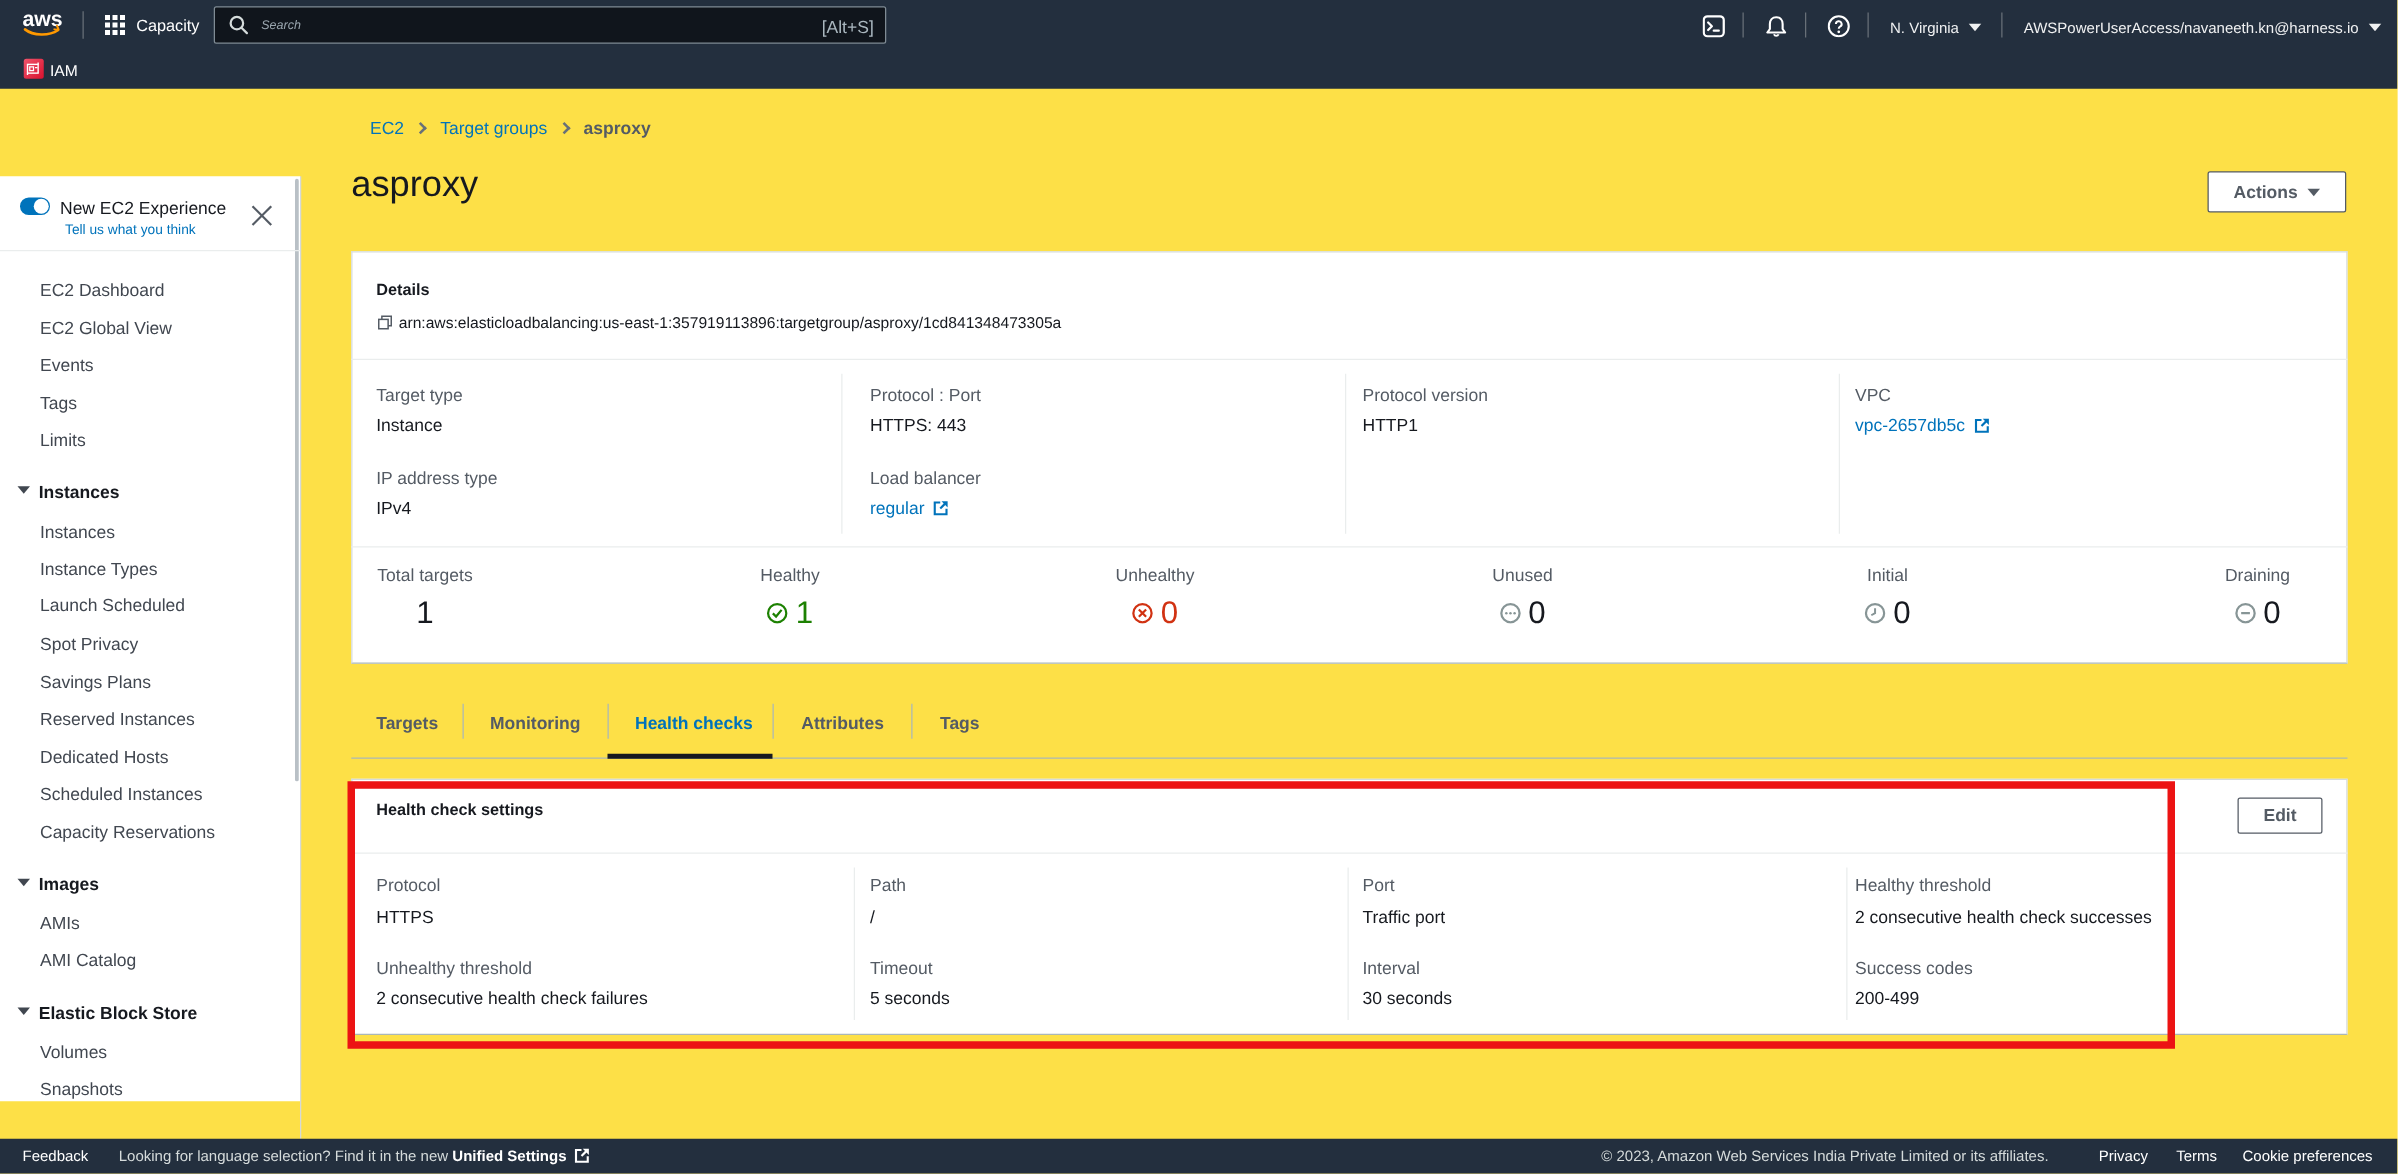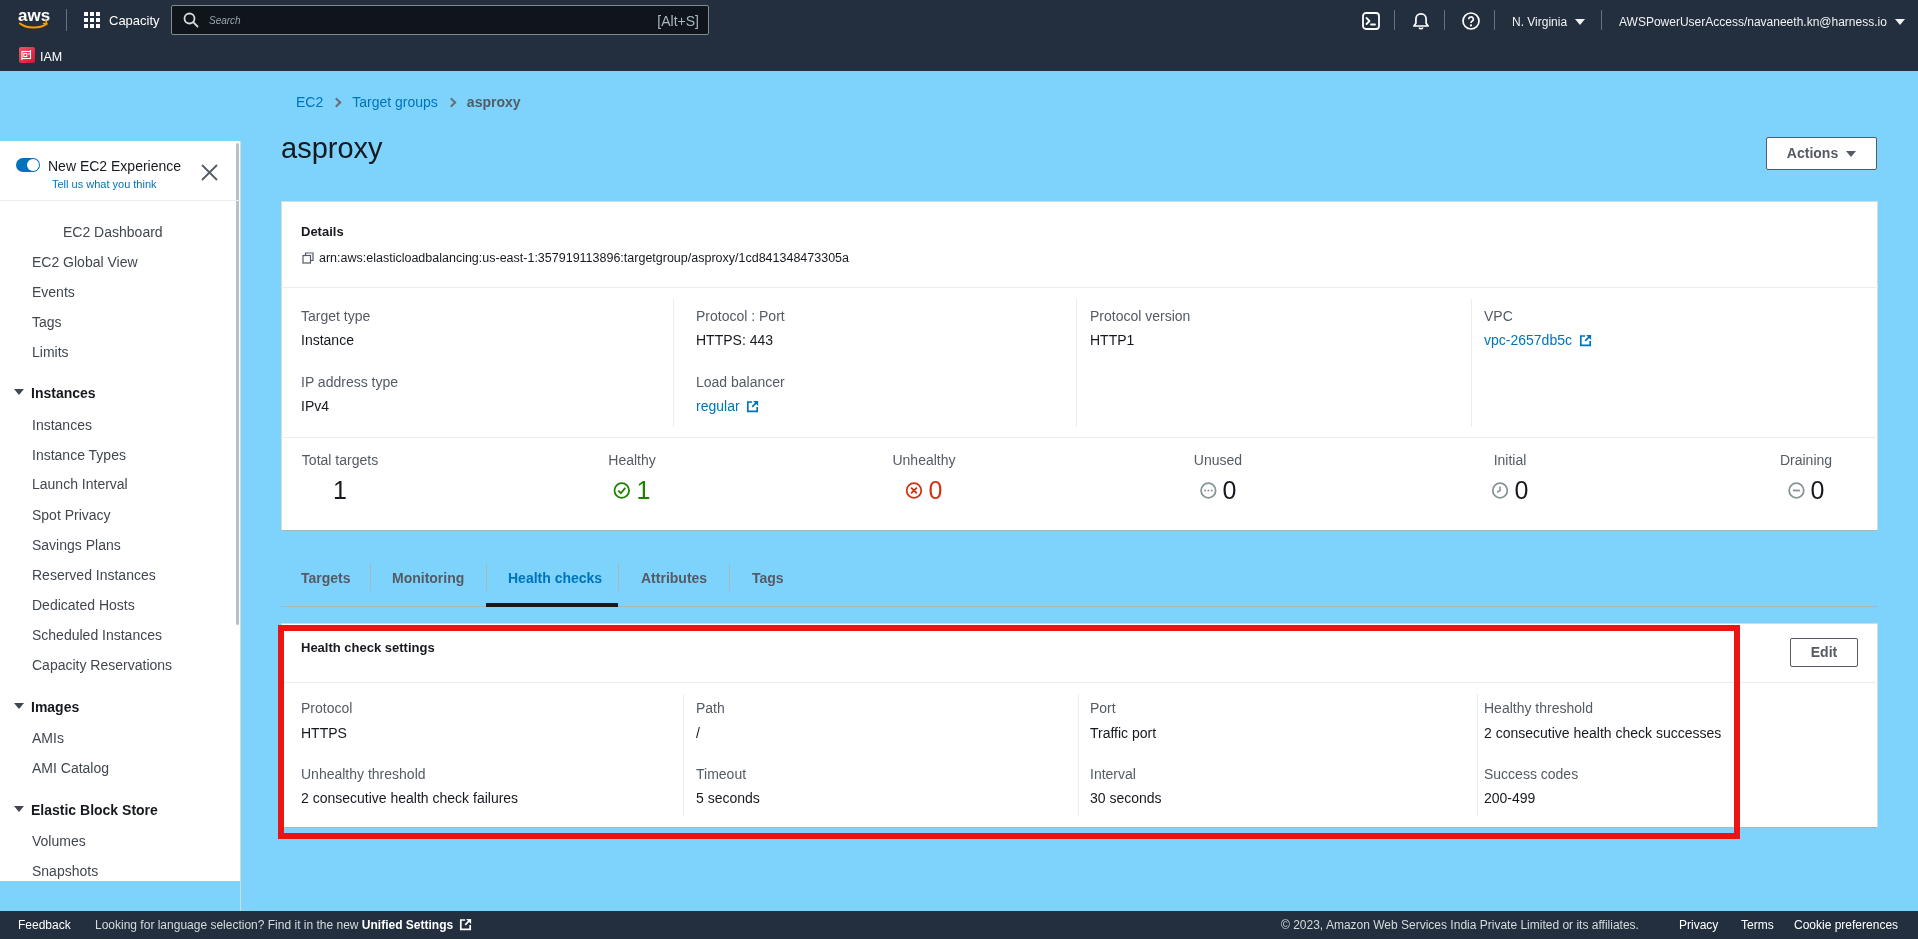--- a/index.html
+++ b/index.html
@@ -1,17 +1,17 @@
 <!DOCTYPE html>
 <html><head>
 <meta charset="utf-8">
 <style>
 * { margin:0; padding:0; box-sizing:border-box; }
 html,body { width:1918px; height:939px; overflow:hidden; }
-#page { position:relative; width:1918px; height:939px; background:#7dd3fc;
+#page { position:relative; width:1918px; height:939px; background:#fde047;
   font-family:"Liberation Sans", sans-serif; }
 .abs { position:absolute; }
 
 
 #nav { position:absolute; left:0; top:0; width:1918px; height:71px; background:#232f3e; }
 #awslogo { position:absolute; left:18px; top:6px; }
 #navsep1 { position:absolute; left:66px; top:9px; width:1px; height:22px; background:#687078; }
 #gridicon { position:absolute; left:84px; top:12px; }
 #svctext { position:absolute; left:109px; top:13px; font-size:13px; color:#fff; line-height:16px; }
 #searchbox { position:absolute; left:171px; top:5px; width:538px; height:30px; background:#10151c;
@@ -176,29 +176,29 @@
   <div id="ne-title">New EC2 Experience</div>
   <div id="ne-sub">Tell us what you think</div>
   <div id="sb-close">
     <svg width="17" height="17" viewBox="0 0 17 17">
       <line x1="1" y1="1" x2="16" y2="16" stroke="#545b64" stroke-width="1.8"></line>
       <line x1="16" y1="1" x2="1" y2="16" stroke="#545b64" stroke-width="1.8"></line>
     </svg>
   </div>
   <div id="sb-div"></div>
 
-  <div class="sbitem" style="top:222px;margin-left:31px;">EC2 Dashboard</div>
+  <div class="sbitem" style="top:222px;">EC2 Dashboard</div>
   <div class="sbitem" style="top:252px;">EC2 Global View</div>
   <div class="sbitem" style="top:282px;">Events</div>
   <div class="sbitem" style="top:312px;">Tags</div>
   <div class="sbitem" style="top:342px;">Limits</div>
   <div class="sbhead" style="top:383px;"><span class="sbarr"></span>Instances</div>
   <div class="sbitem" style="top:415px;">Instances</div>
   <div class="sbitem" style="top:445px;">Instance Types</div>
-  <div class="sbitem" style="top:474px;">Launch Interval</div>
+  <div class="sbitem" style="top:474px;">Launch Scheduled</div>
   <div class="sbitem" style="top:505px;">Spot Privacy</div>
   <div class="sbitem" style="top:535px;">Savings Plans</div>
   <div class="sbitem" style="top:565px;">Reserved Instances</div>
   <div class="sbitem" style="top:595px;">Dedicated Hosts</div>
   <div class="sbitem" style="top:625px;">Scheduled Instances</div>
   <div class="sbitem" style="top:655px;">Capacity Reservations</div>
   <div class="sbhead" style="top:697px;"><span class="sbarr"></span>Images</div>
   <div class="sbitem" style="top:728px;">AMIs</div>
   <div class="sbitem" style="top:758px;">AMI Catalog</div>
   <div class="sbhead" style="top:800px;"><span class="sbarr"></span>Elastic Block Store</div>

